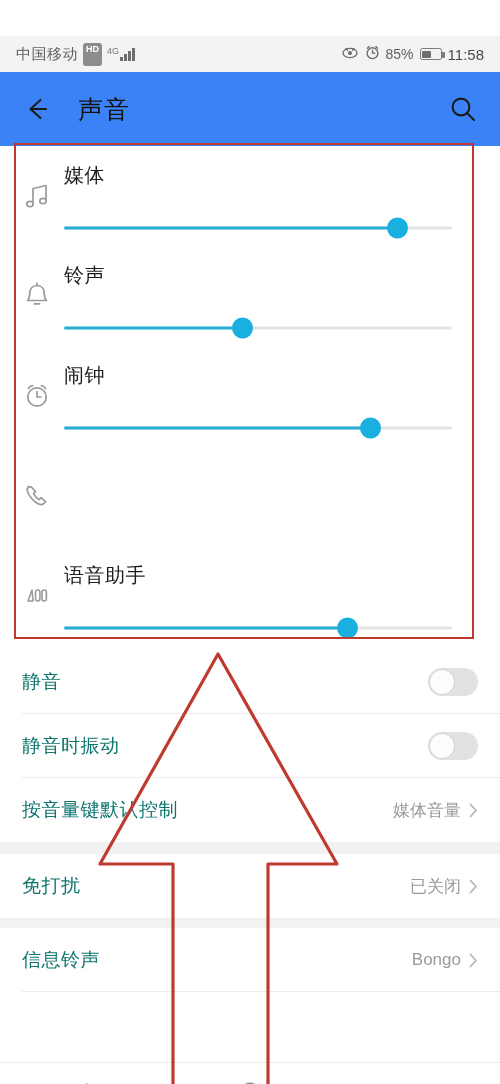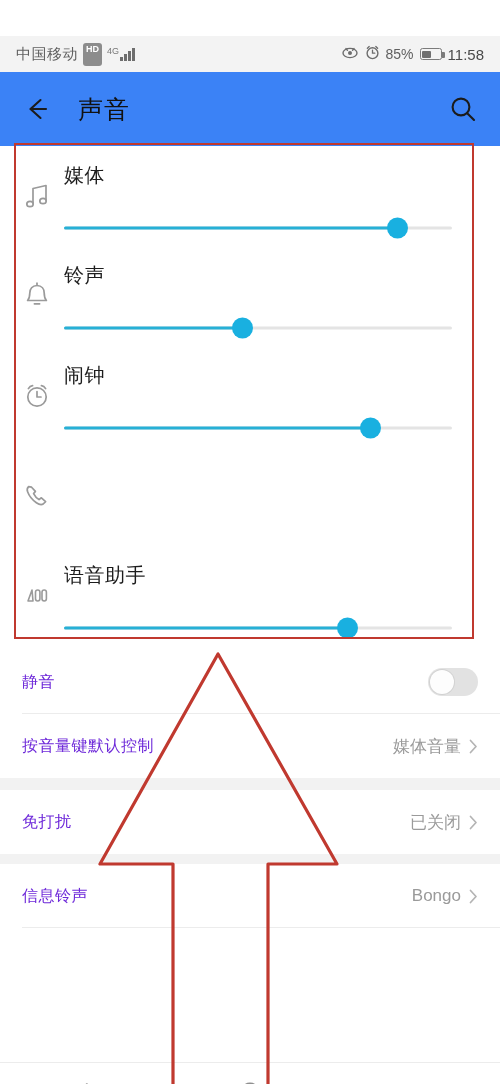--- a/index.html
+++ b/index.html
@@ -96,21 +96,21 @@
   }
 
   .gap { height: 12px; background: #f2f2f2; }
   .thin-gap { height: 10px; background: #f2f2f2; }
 
   .list { background: #fff; }
   .row {
     position: relative; display: flex; align-items: center;
     height: 64px; padding: 0 22px; background: #fff;
   }
-  .row-label { font-size: 16px; color: #6d28d9; letter-spacing: .5px; }
+  .row-label { font-size: 19px; color: #0f766e; letter-spacing: .5px; }
   .row-right { margin-left: auto; display: flex; align-items: center; gap: 8px; }
   .row-value { font-size: 17px; color: #9a9a9a; text-align: right; }
   .chev { width: 9px; height: 15px; }
   .divider {
     position: absolute; left: 22px; right: 0; bottom: 0;
     height: 1px; background: #ececec;
   }
 
   .switch {
     width: 50px; height: 28px; border-radius: 14px;
@@ -298,20 +298,29 @@
       <div class="row">
         <span class="row-label">静音</span>
         <span class="row-right">
           <span class="switch">
               <span class="knob"></span>
             </span>
         </span>
         <span class="divider"></span>
       </div>
       <div class="row">
+        <span class="row-label">静音时振动</span>
+        <span class="row-right">
+          <span class="switch">
+              <span class="knob"></span>
+            </span>
+        </span>
+        <span class="divider"></span>
+      </div>
+      <div class="row">
         <span class="row-label">按音量键默认控制</span>
         <span class="row-right">
           <span class="row-value">媒体音量</span>
           <span class="chev">
             <svg width="9" height="15" viewBox="0 0 9 15">
                 <path d="M1.5 1.5 L7 7.5 L1.5 13.5" fill="none" stroke="#b4b4b4" stroke-width="1.7" stroke-linecap="round" stroke-linejoin="round"></path>
               </svg>
           </span>
         </span>
       </div>

